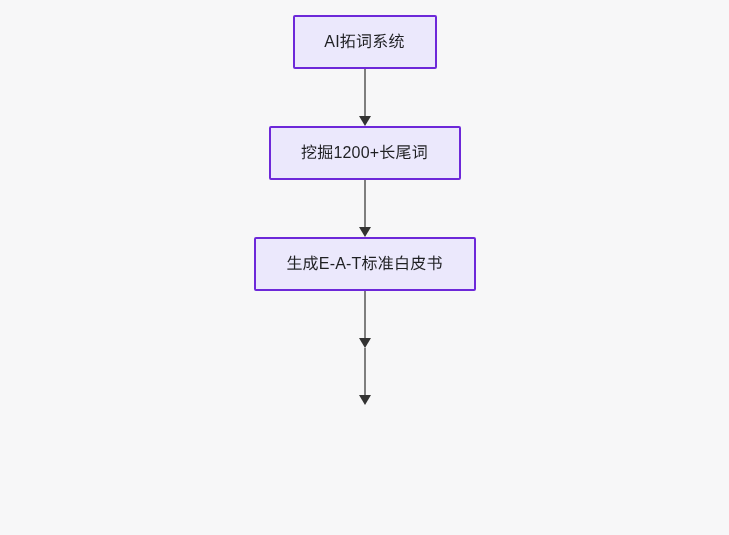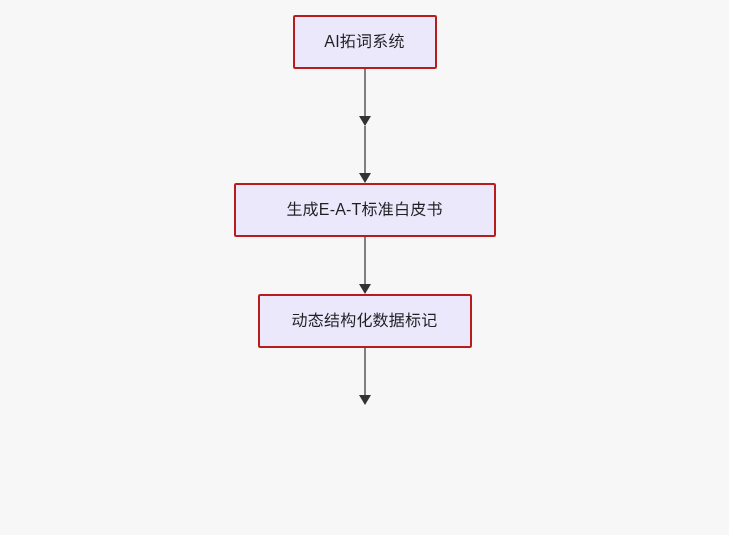--- a/index.html
+++ b/index.html
@@ -28,21 +28,21 @@
     flex-direction: column;
     align-items: center;
     justify-content: flex-start;
     padding-top: 15px;
     box-sizing: border-box;
   }
   .node {
     box-sizing: border-box;
     height: 54px;
     background: #ebe8fc;
-    border: 2px solid #b91c1c;
+    border: 2px solid #6d28d9;
     border-radius: 2px;
     display: flex;
     align-items: center;
     justify-content: center;
     color: #1f2023;
     font-size: 16px;
     line-height: 1;
     letter-spacing: 0.2px;
     white-space: nowrap;
     padding: 0 18px;
@@ -85,38 +85,38 @@
 
     <div class="node" style="width:144px;">
       <span class="node-label">AI拓词系统</span>
     </div>
 
     <div class="connector">
       <div class="line"></div>
       <div class="head"></div>
     </div>
 
+    <div class="node" style="width:192px;">
+      <span class="node-label">挖掘1200+长尾词</span>
+    </div>
 
     <div class="connector">
       <div class="line"></div>
       <div class="head"></div>
     </div>
 
-    <div class="node" style="width:262px;">
+    <div class="node" style="width:222px;">
       <span class="node-label">生成E-A-T标准白皮书</span>
     </div>
 
     <div class="connector">
       <div class="line"></div>
       <div class="head"></div>
     </div>
 
-    <div class="node" style="width:214px;">
-      <span class="node-label">动态结构化数据标记</span>
-    </div>
 
     <div class="connector">
       <div class="line"></div>
       <div class="head"></div>
     </div>
 
 
   </div>
 </div>
 

